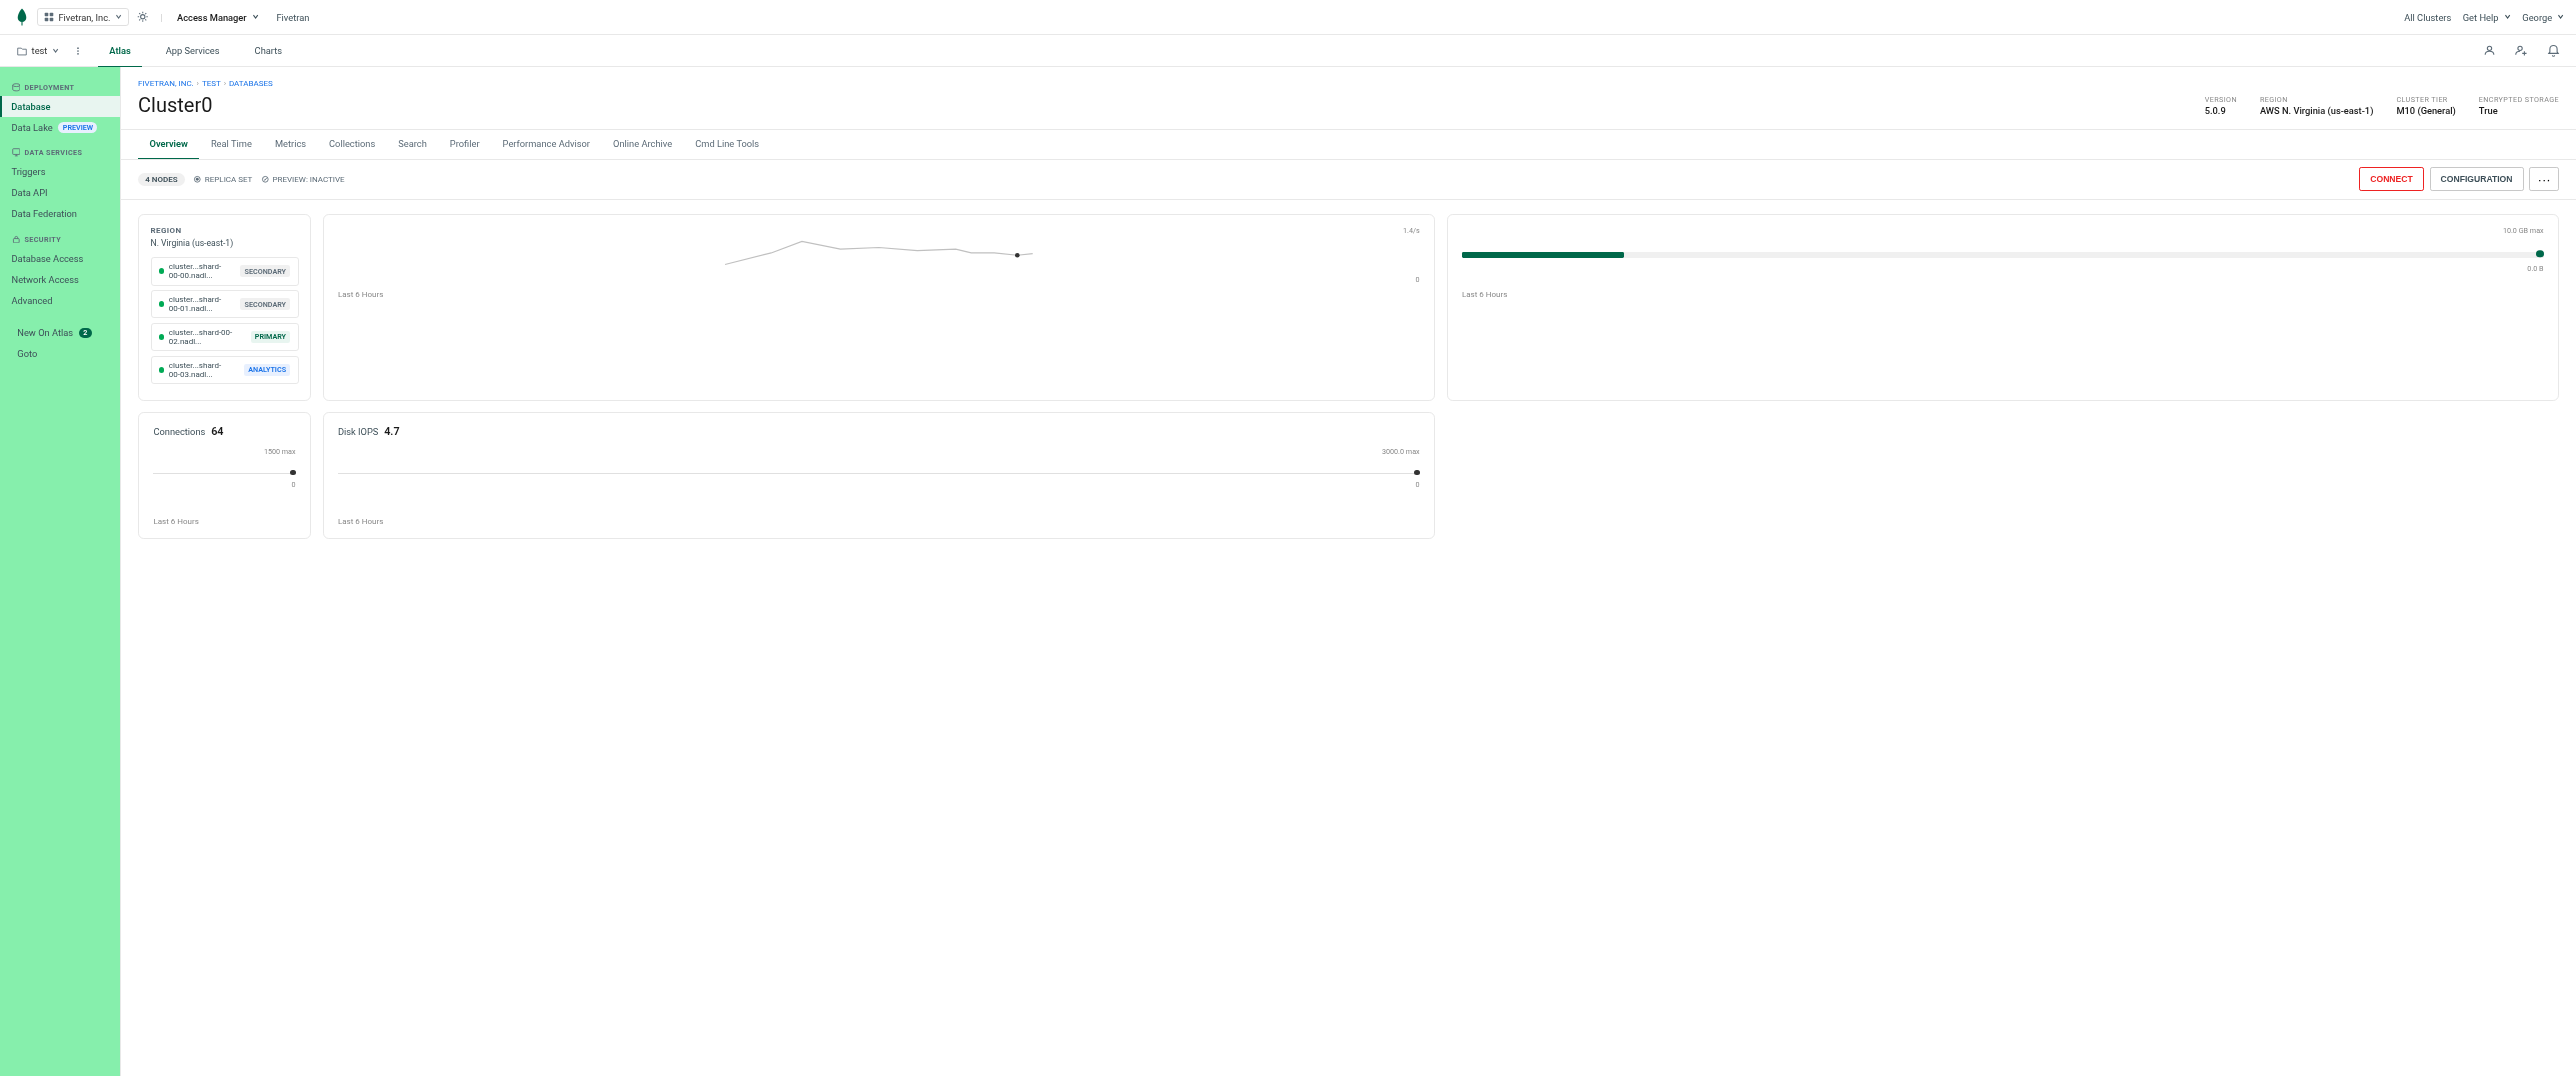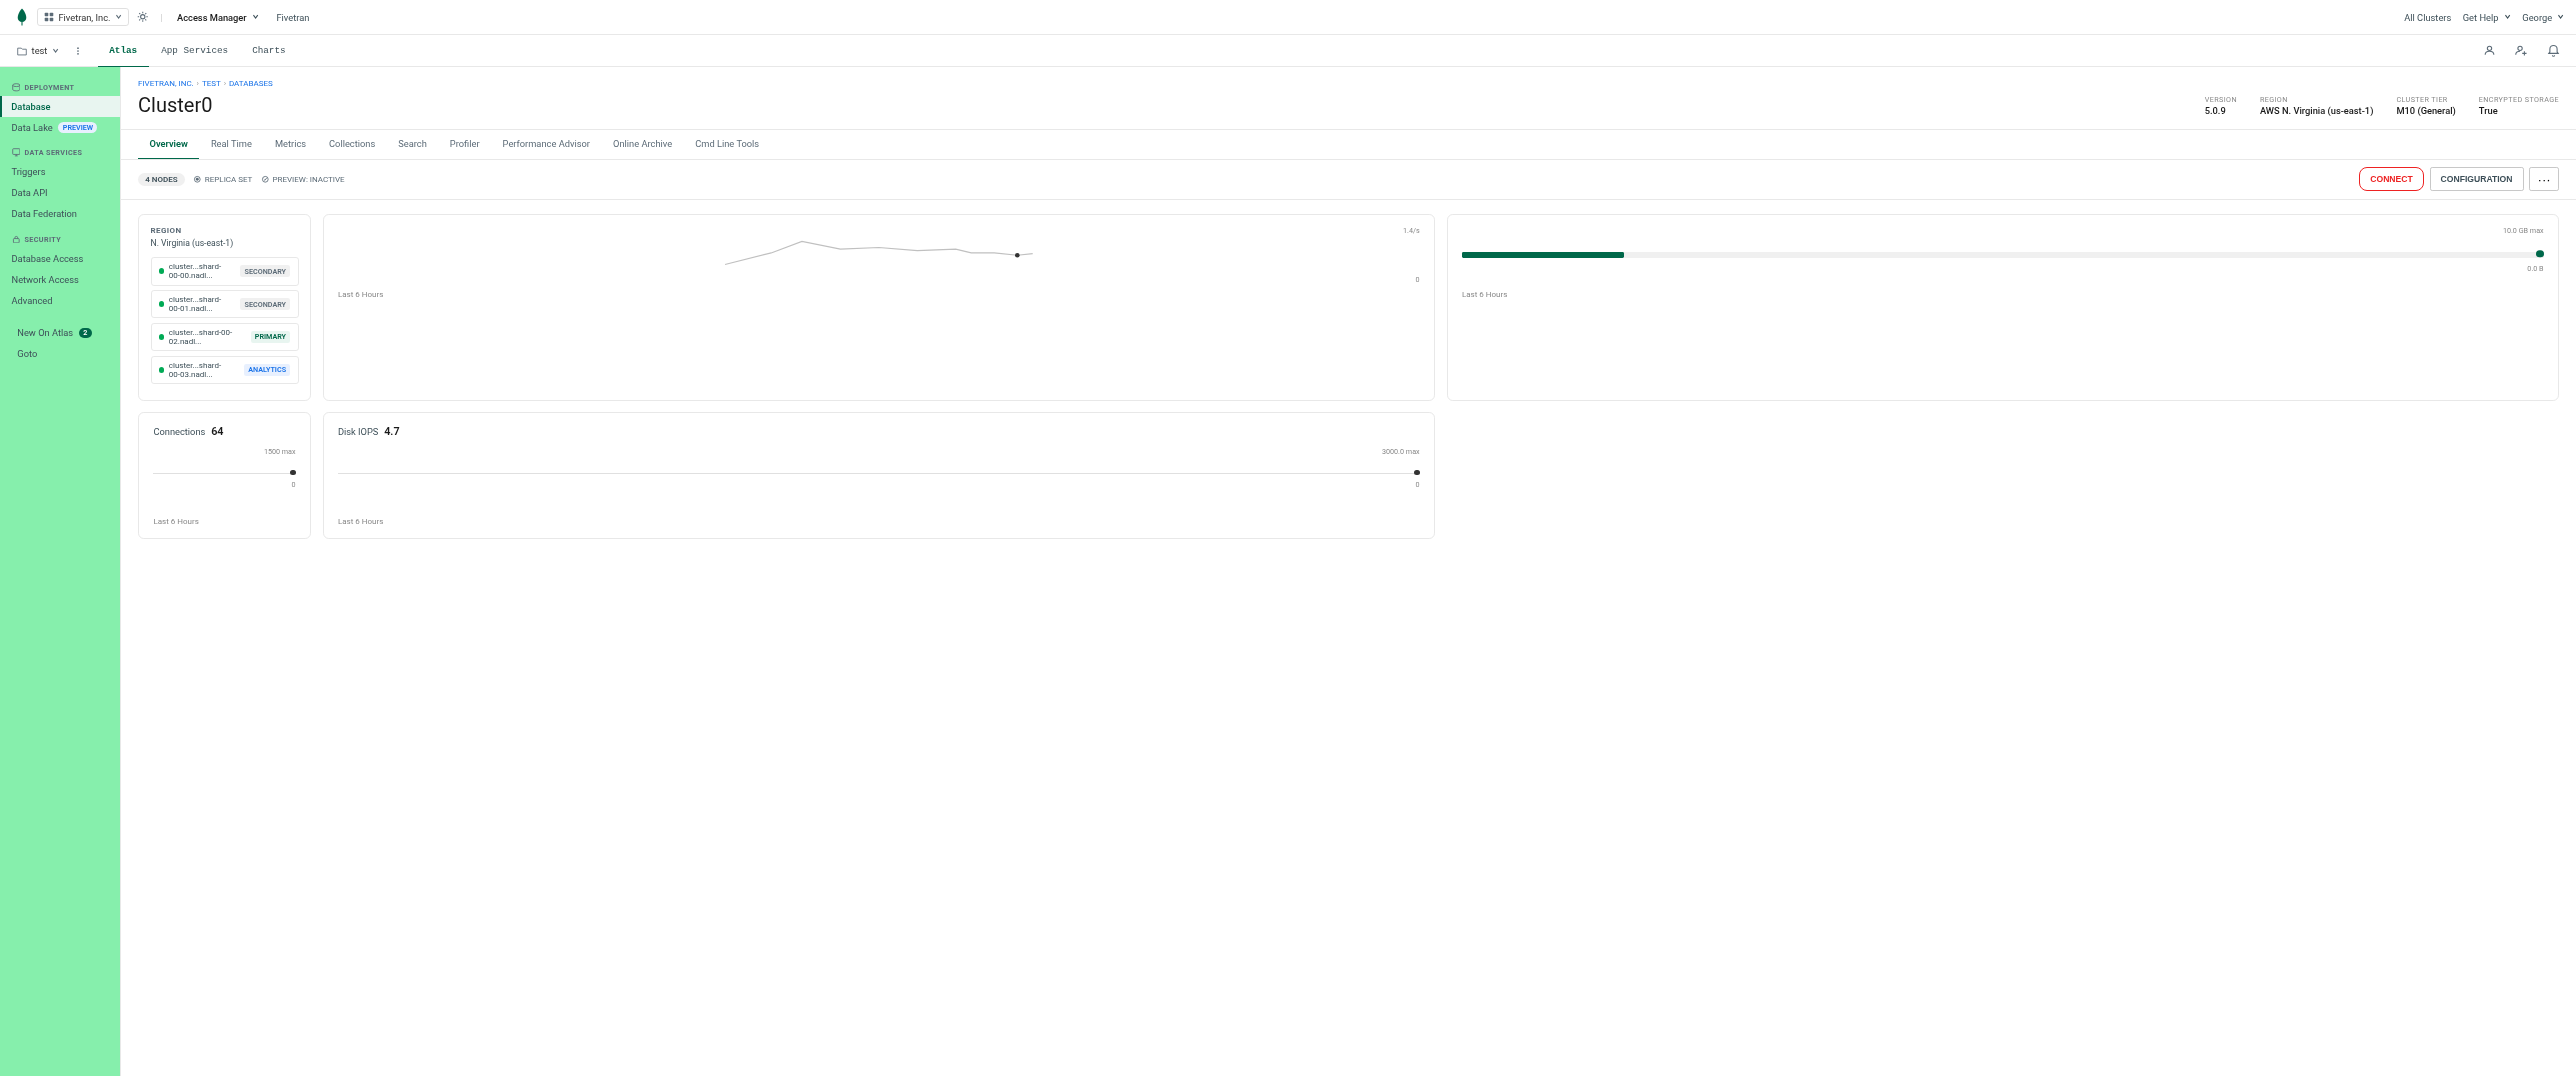--- a/index.html
+++ b/index.html
@@ -24,21 +24,21 @@
 
     
     .second-nav {
       display: flex; align-items: center; background: #fff; border-bottom: 0.7px solid #e8e8e8;
       padding: 0 11.5px; height: 32px; gap: 2.9px;
     }
     .project-selector {
       display: flex; align-items: center; gap: 4.3px; padding: 2.9px 5.8px;
       font-size: 9.3px; cursor: pointer;
     }
-    .second-nav-tabs { display: flex; gap: 1px; margin-left: 11.5px; font-family: Liberation Mono, monospace; }
+    .second-nav-tabs { display: flex; gap: 12px; margin-left: 11.5px; }
     .second-nav-tab {
       padding: 0 11.5px; height: 32px; display: flex; align-items: center;
       font-size: 9.3px; cursor: pointer; color: #3d4f58; border-bottom: 1.4px solid transparent;
     }
     .second-nav-tab.active { color: #00684a; border-bottom: 1.4px solid #00684a; font-weight: 600; }
     .second-nav-right { margin-left: auto; display: flex; align-items: center; gap: 8.6px; }
     .icon-btn { width: 23px; height: 23px; display: flex; align-items: center; justify-content: center; cursor: pointer; color: #5c6b77; }
 
     
     .main-layout { display: flex; height: calc(100vh - 66px); }
@@ -90,21 +90,21 @@
     .cluster-badge {
       display: flex; align-items: center; gap: 2.9px;
       background: #f0f0f0; border-radius: 8.6px; padding: 2.2px 7.2px; font-size: 8px; font-weight: 600; color: #3d4f58;
     }
     .cluster-info-item { font-size: 8px; color: #5c6b77; display: flex; align-items: center; gap: 2.9px; }
     .cluster-info-bar-right { margin-left: auto; display: flex; gap: 5.8px; }
     .btn-outline {
       border: 0.7px solid #c8c8c8; background: #fff; padding: 3.6px 10px;
       font-size: 8.6px; font-weight: 600; color: #3d4f58; cursor: pointer; border-radius: 2.2px;
     }
-    .btn-outline.highlighted { border-color: #e22; color: #e22; border-radius: 8px; }
+    .btn-outline.highlighted { border-color: #e22; color: #e22; }
     .btn-icon { border: 0.7px solid #c8c8c8; background: #fff; padding: 3.6px 7.2px; cursor: pointer; border-radius: 2.2px; }
 
     
     .dashboard { padding: 14.4px 17px; display: grid; grid-template-columns: 173px 1fr 1fr; gap: 11.5px; }
 
     
     .region-panel { background: #fff; border: 0.7px solid #e8e8e8; border-radius: 5.8px; padding: 11.5px; }
     .region-title { font-size: 8px; font-weight: 700; color: #5c6b77; text-transform: uppercase; letter-spacing: 0.4px; margin-bottom: 2.9px; }
     .region-location { font-size: 8.6px; color: #3d4f58; margin-bottom: 8.6px; }
     .shard-item {

